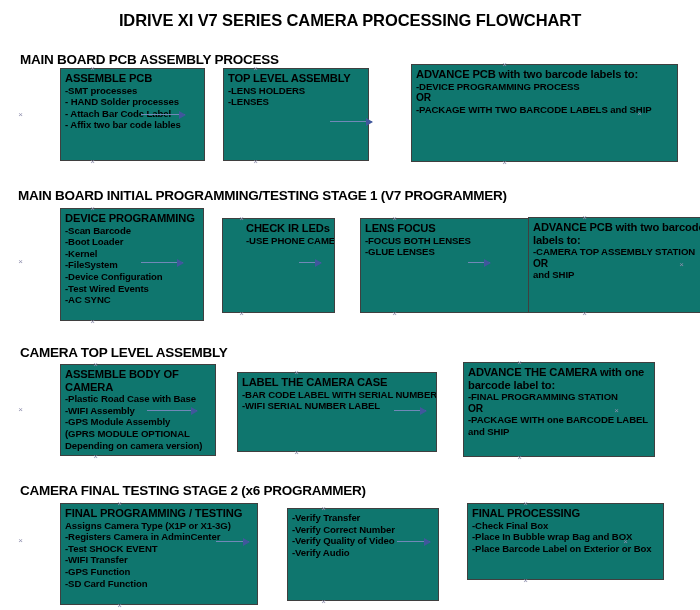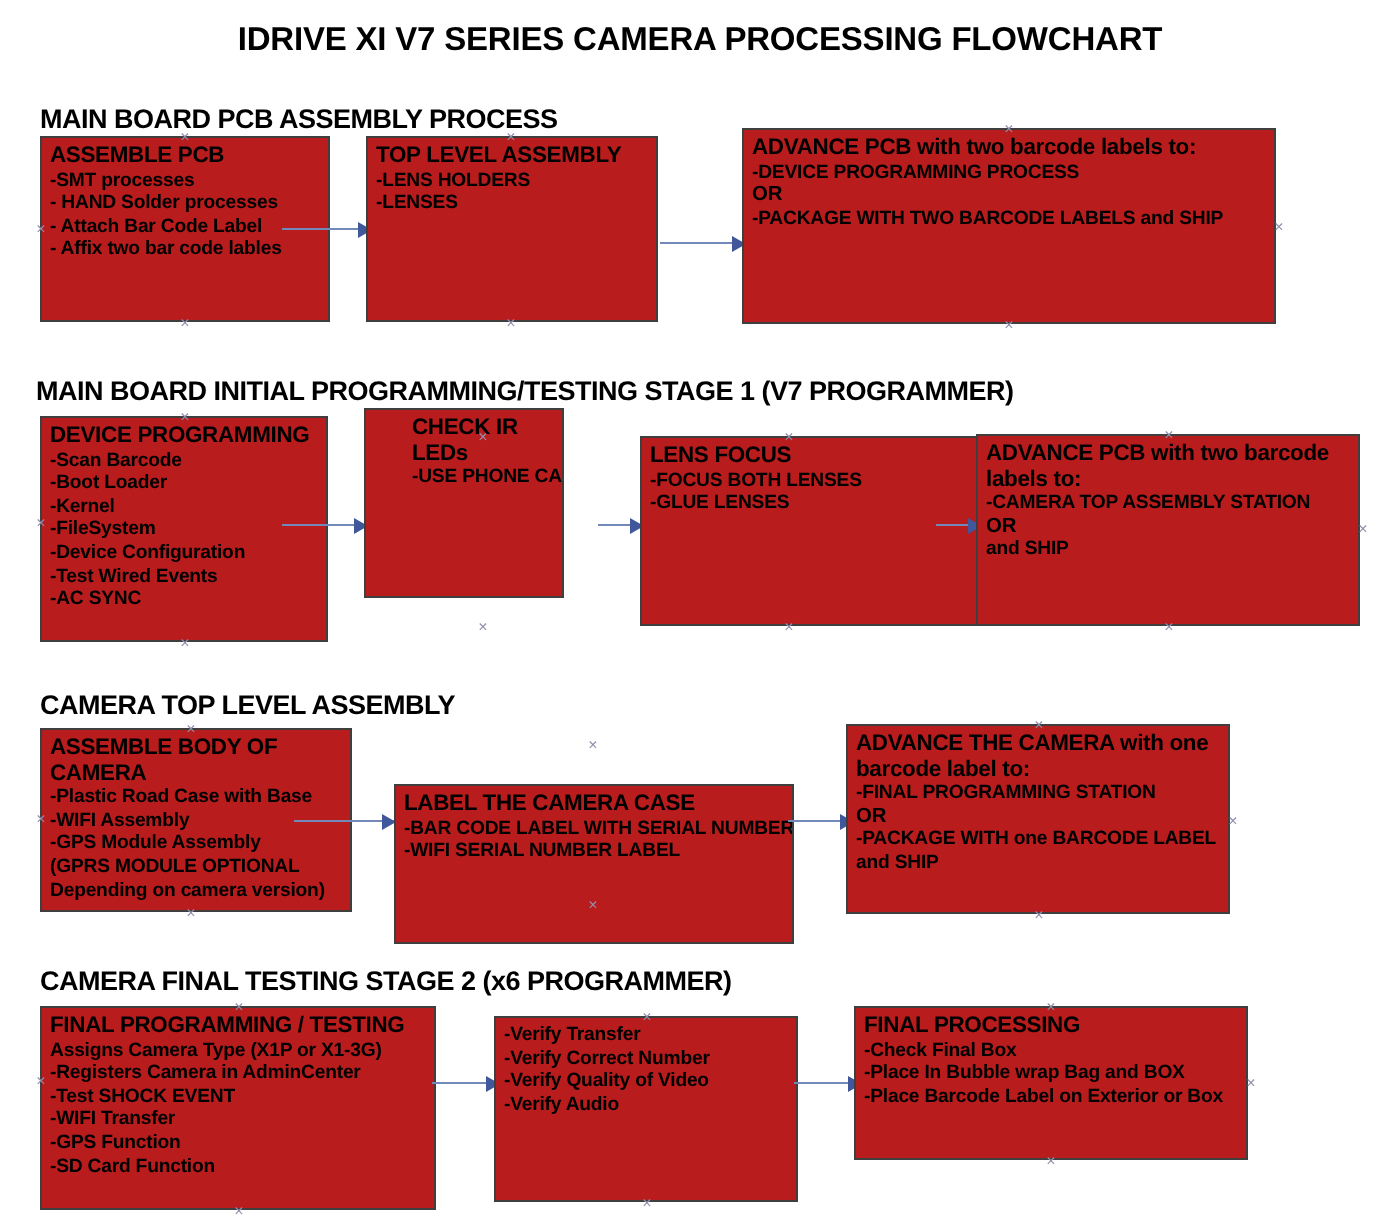--- a/index.html
+++ b/index.html
@@ -38,25 +38,26 @@
   .section-header {
     position: absolute;
     font-size: 13.5px;
     font-weight: bold;
     letter-spacing: -0.25px;
     white-space: nowrap;
   }
 
   .node {
     position: absolute;
-    background: #b91c1c;
+    background: #0f766e;
     border: 1.2px solid #3f3f3f;
     box-sizing: border-box;
     padding: 3px 2px 2px 4px;
     overflow: hidden;
+    margin-left: 40px;
   }
   .node .ttl {
     font-size: 11.2px;
     font-weight: bold;
     line-height: 12.6px;
     letter-spacing: -0.15px;
     display: block;
   }
   .node .ln {
     font-size: 9.6px;
@@ -170,21 +171,21 @@
   </div>
   <div class="handle" style="left:89px; top:205px;"></div>
   <div class="handle" style="left:89px; top:318px;"></div>
   <div class="handle" style="left:17px; top:258px;"></div>
 
   <div class="conn" style="left:141px; top:258px; width:42px;">
     <div class="shaft"></div>
     <div class="head"></div>
   </div>
 
-  <div class="node" style="left:182px; top:204px; width:100px; height:95px;padding-left:23px;">
+  <div class="node" style="left:182px; top:218px; width:113px; height:95px;padding-left:23px;">
     <span class="ttl">CHECK IR LEDs</span>
     <span class="ln">-USE PHONE CAMERA</span>
   </div>
   <div class="handle" style="left:238px; top:215px;"></div>
   <div class="handle" style="left:238px; top:310px;"></div>
 
   <div class="conn" style="left:299px; top:258px; width:22px;">
     <div class="shaft"></div>
     <div class="head"></div>
   </div>
@@ -224,21 +225,21 @@
   </div>
   <div class="handle" style="left:92px; top:361px;"></div>
   <div class="handle" style="left:92px; top:453px;"></div>
   <div class="handle" style="left:17px; top:406px;"></div>
 
   <div class="conn" style="left:147px; top:406px; width:50px;">
     <div class="shaft"></div>
     <div class="head"></div>
   </div>
 
-  <div class="node" style="left:197px; top:392px; width:200px; height:80px;">
+  <div class="node" style="left:197px; top:372px; width:200px; height:80px;">
     <span class="ttl">LABEL THE CAMERA CASE</span>
     <span class="ln">-BAR CODE LABEL WITH SERIAL NUMBER</span>
     <span class="ln">-WIFI SERIAL NUMBER LABEL</span>
   </div>
   <div class="handle" style="left:293px; top:369px;"></div>
   <div class="handle" style="left:293px; top:449px;"></div>
 
   <div class="conn" style="left:394px; top:406px; width:32px;">
     <div class="shaft"></div>
     <div class="head"></div>

